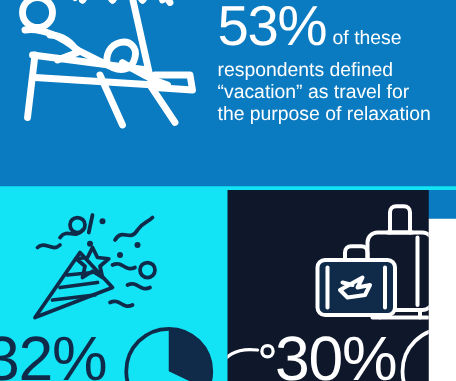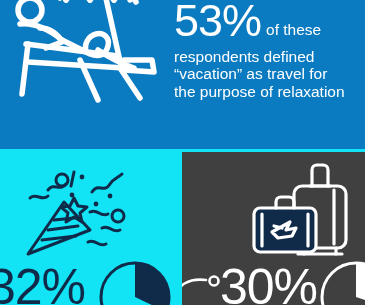--- a/index.html
+++ b/index.html
@@ -100,22 +100,22 @@
     left: 98px;
     top: 108px;
     width: 74px;
     height: 74px;
   }
 
   
   #panel-packing {
     position: absolute;
     left: 182px; top: 152px;
-    width: 183px; height: 153px;
-    background: #404040;
+    width: 161px; height: 153px;
+    background: #0f172a;
     overflow: hidden;
     text-align: center;
   }
   #luggage-icon {
     position: absolute;
     left: 68px;
     top: 10px;
     width: 106px;
     height: 100px;
   }

